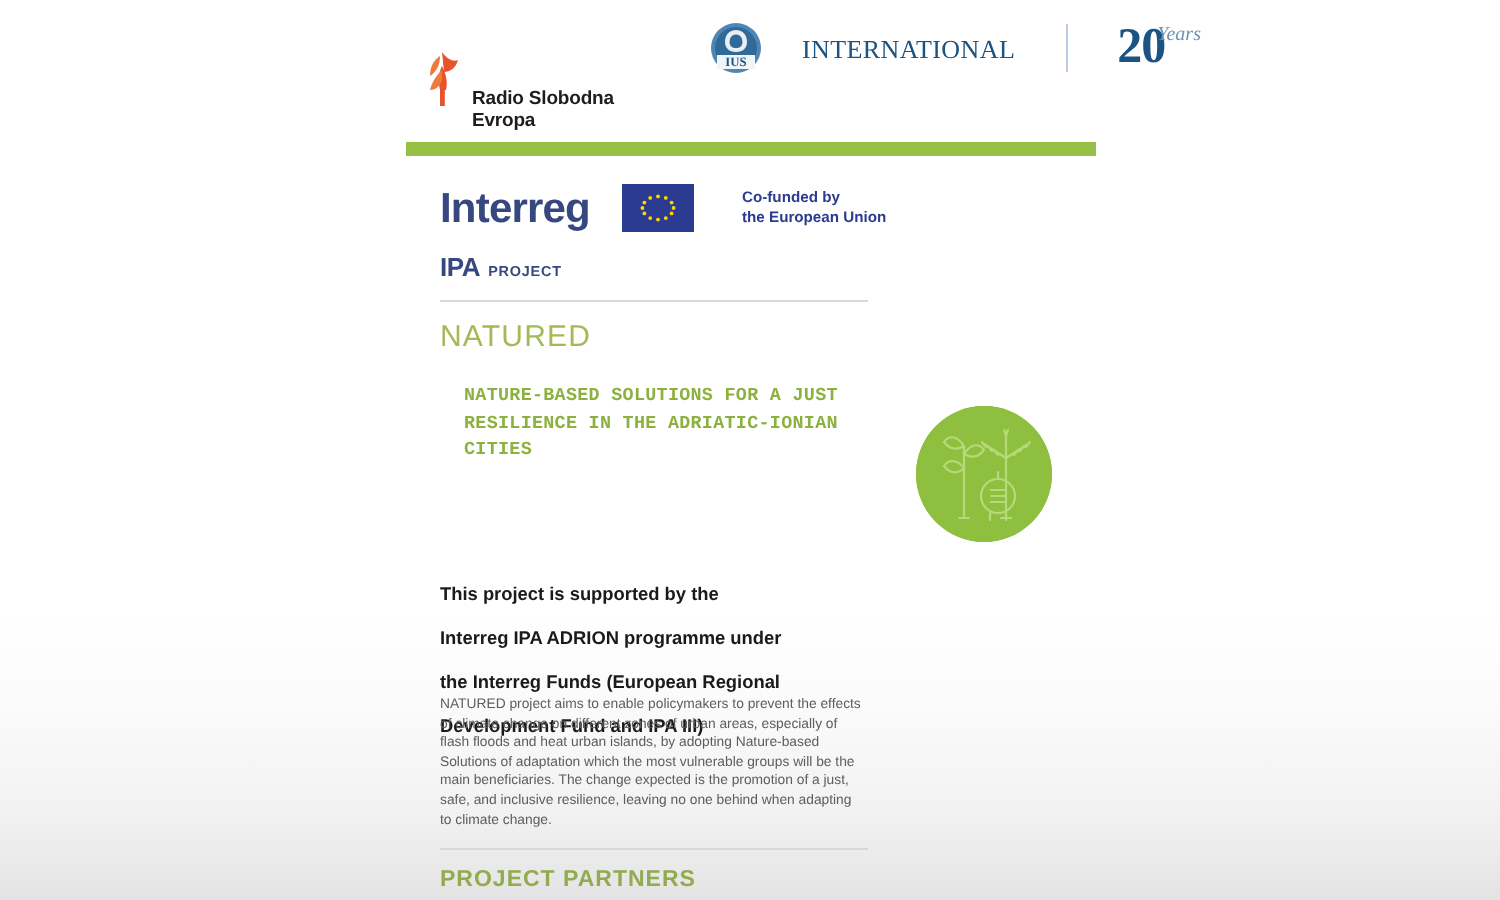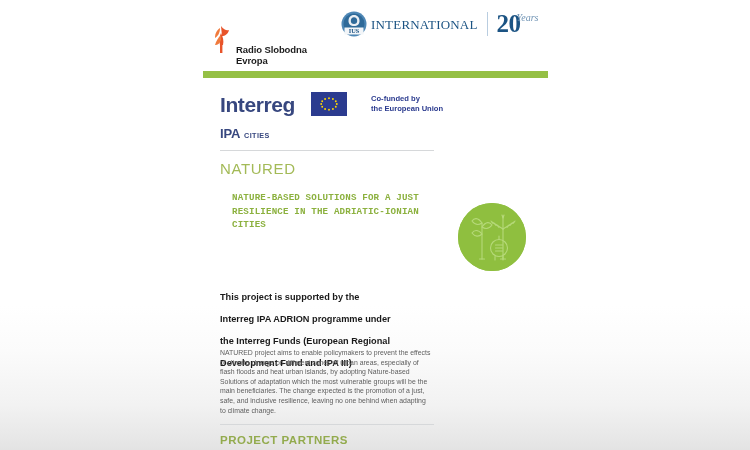--- a/index.html
+++ b/index.html
@@ -57,25 +57,25 @@
     font-weight: bold;
     font-size: 9.5px;
     line-height: 11px;
     color: #1d1d1d;
     letter-spacing: -0.1px;
     white-space: pre-line;
     margin-top: 32px;
   }
   .ius-logo {
     position: absolute;
-    left: 138px;
+    left: 152px;
     top: 5px;
     display: flex;
     align-items: center;
-    gap: 4px;
+    gap: 20px;
   }
   .ius-seal {
     width: 26px;
     height: 26px;
     flex: 0 0 auto;
   }
   .ius-words { line-height: 1; }
   .ius-line1 {
     font-family: "Liberation Serif", serif;
     font-size: 13px;
@@ -348,21 +348,21 @@
             <circle cx="14.1" cy="6.95" r="0.95"></circle>
           </g>
         </svg>
       </span>
       <span class="eu-caption">Co-funded by
 the European Union</span>
     </div>
 
     <div class="ipa-row">
       <span class="ipa-word">IPA</span>
-      <span class="adrion-word">CITIES</span>
+      <span class="adrion-word">PROJECT</span>
     </div>
 
     <div class="hair-rule rule-a"></div>
 
     <div class="project-name">NATURED</div>
     <div class="tagline">NATURE-BASED SOLUTIONS FOR A JUST
 RESILIENCE IN THE ADRIATIC-IONIAN CITIES</div>
 
     <div class="emblem">
       <svg width="68" height="68" viewBox="0 0 68 68">

